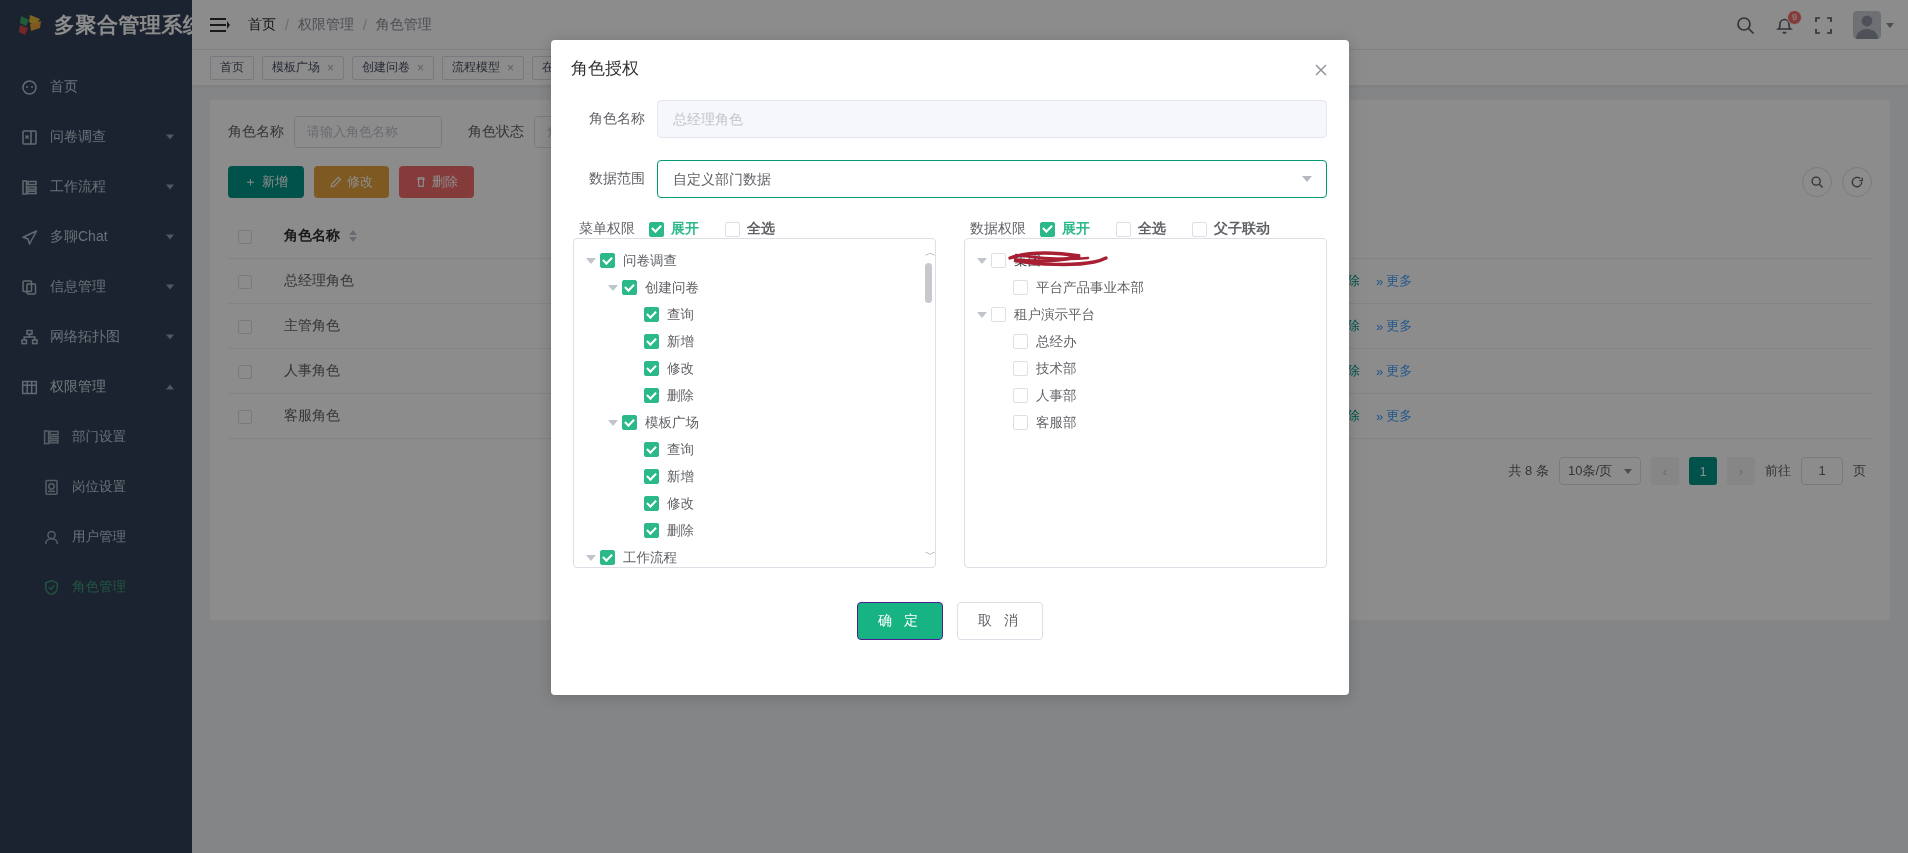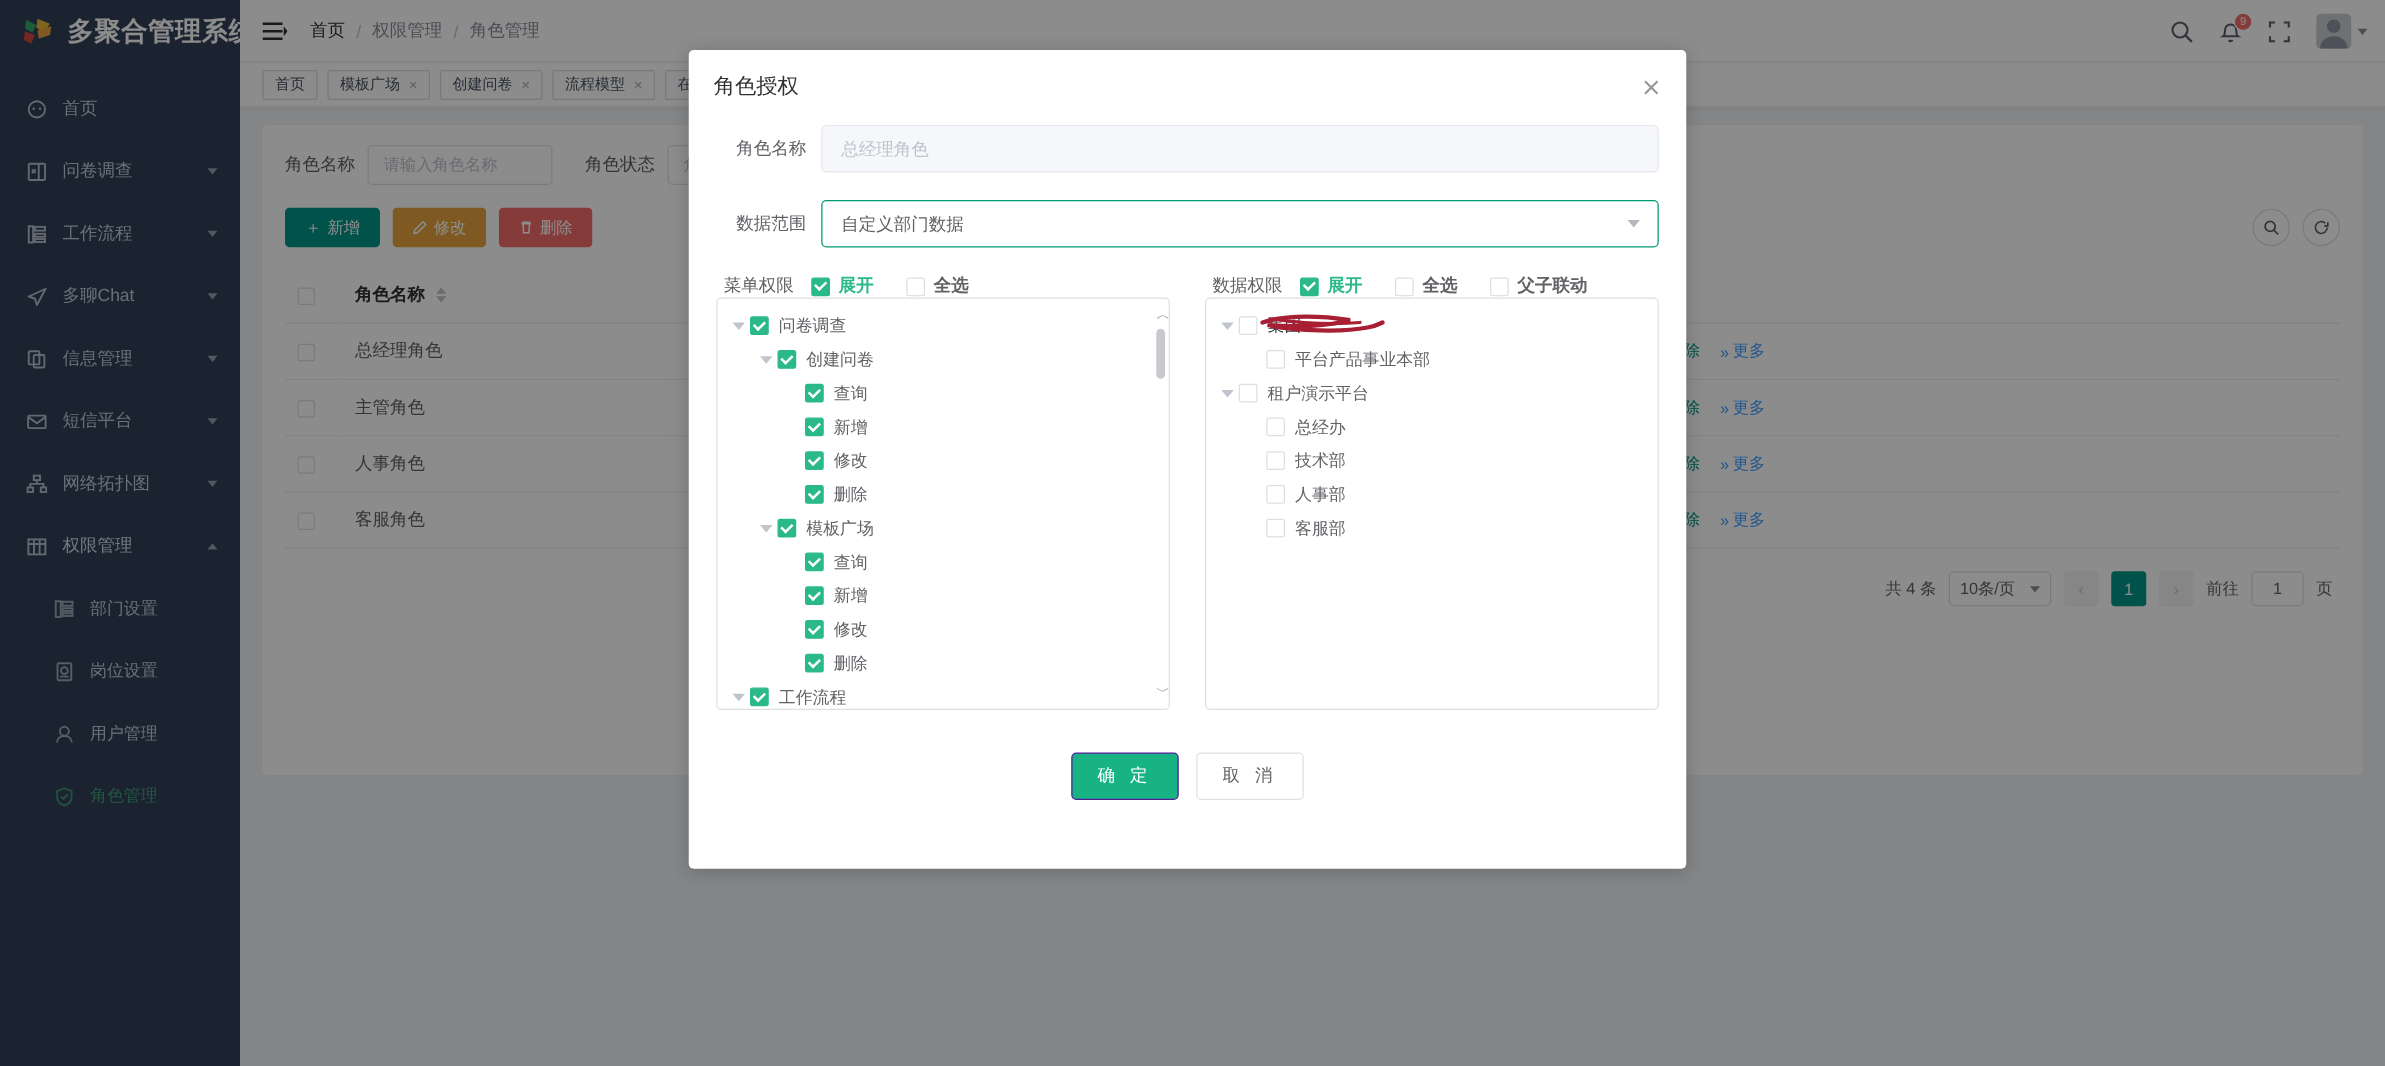--- a/index.html
+++ b/index.html
@@ -312,30 +312,20 @@
           <span class="menu-arrow"></span>
         </div>
         <div class="menu-item">
           <span class="menu-icon">
             <svg viewBox="0 0 17 17" width="17" height="17">
               <rect x="2" y="2" width="8.5" height="10.5" rx="1" fill="none" stroke="#bfcbd9" stroke-width="1.5"></rect>
               <rect x="6" y="5" width="8.5" height="10" rx="1" fill="none" stroke="#bfcbd9" stroke-width="1.5"></rect>
             </svg>
           </span>
           <span class="menu-label">信息管理</span>
-          <span class="menu-arrow"></span>
-        </div>
-        <div class="menu-item">
-          <span class="menu-icon">
-            <svg viewBox="0 0 17 17" width="17" height="17">
-              <rect x="1.5" y="3.5" width="14" height="10" rx="1" fill="none" stroke="#bfcbd9" stroke-width="1.5"></rect>
-              <path d="M1.5 4.5l7 5.2 7-5.2" fill="none" stroke="#bfcbd9" stroke-width="1.5"></path>
-            </svg>
-          </span>
-          <span class="menu-label">短信平台</span>
           <span class="menu-arrow"></span>
         </div>
         <div class="menu-item">
           <span class="menu-icon">
             <svg viewBox="0 0 17 17" width="17" height="17">
               <rect x="6" y="1.5" width="5" height="3.6" fill="none" stroke="#bfcbd9" stroke-width="1.5"></rect>
               <rect x="1" y="11" width="4.4" height="3.6" fill="none" stroke="#bfcbd9" stroke-width="1.5"></rect>
               <rect x="11.6" y="11" width="4.4" height="3.6" fill="none" stroke="#bfcbd9" stroke-width="1.5"></rect>
               <path d="M8.5 5.1v3M3.2 11V8.1h10.6V11" fill="none" stroke="#bfcbd9" stroke-width="1.5"></path>
             </svg>
@@ -661,21 +651,21 @@
                       <span>»</span>
                       <span>更多</span>
                     </span>
                   </div>
                 </td>
               </tr>
             </tbody>
         </table>
 
         <div class="pager">
-          <span>共 4 条</span>
+          <span>共 8 条</span>
           <span class="pg-sel">
             <span>10条/页</span>
             <span class="caret-dn"></span>
           </span>
           <span class="pg-btn">‹</span>
           <span class="pg-num">1</span>
           <span class="pg-btn">›</span>
           <span>前往</span>
           <span class="pg-inp">1</span>
           <span>页</span>

